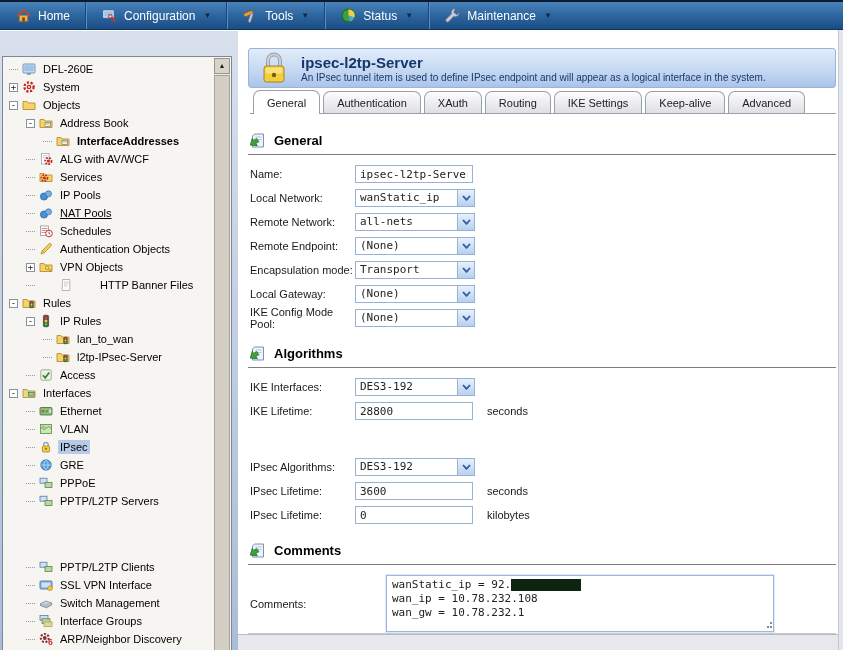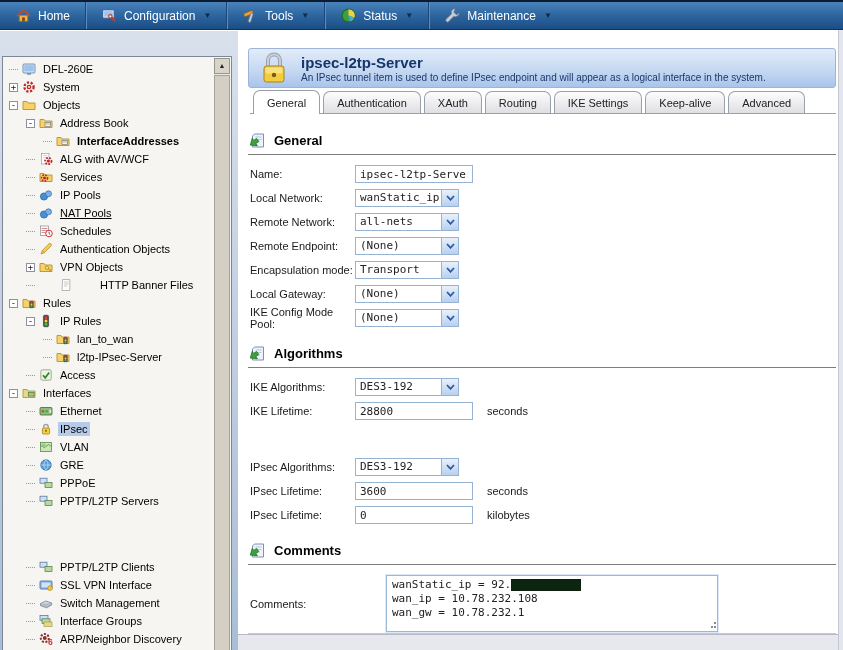--- a/index.html
+++ b/index.html
@@ -74,30 +74,30 @@
   .sec-icon{width:18px;height:17px;}
   .sec-title{font-size:13px;font-weight:bold;color:#000;}
   .sec-rule{border:none;border-top:1px solid #7d7d7d;margin:5px 0 10px 0;}
 
   .frow{display:flex;align-items:center;margin:0 0 6px 2px;height:18px;}
   .frow .flabel{width:105px;flex:0 0 105px;font-size:11px;color:#1a1a1a;}
   .spacer-row{height:26px;}
   .tinput{width:118px;height:18px;box-sizing:border-box;border:1px solid #97b3d3;
     background:#fff;font-family:"DejaVu Sans Mono",monospace;font-size:11px;
     color:#222;padding:1px 4px;}
-  .select{width:104px;height:18px;box-sizing:border-box;border:1px solid #97b3d3;
+  .select{width:120px;height:18px;box-sizing:border-box;border:1px solid #97b3d3;
     background:#fff;display:flex;align-items:stretch;cursor:pointer;}
   .select-val{flex:1;font-family:"DejaVu Sans Mono",monospace;font-size:11px;
     color:#222;padding:1px 0 0 4px;overflow:hidden;white-space:nowrap;}
   .select-btn{width:16px;flex:0 0 16px;border-left:1px solid #97b3d3;
     background:linear-gradient(#e8f0fc,#b9d0f0);display:flex;align-items:center;
     justify-content:center;}
   .funit{font-size:11px;color:#1a1a1a;margin-left:14px;}
 
-  .ta{position:relative;width:332px;height:57px;box-sizing:border-box;
+  .ta{position:relative;width:388px;height:57px;box-sizing:border-box;
     border:1px solid #9cb8d8;outline:1px solid #dde9f6;background:#fff;
     font-family:"DejaVu Sans Mono",monospace;font-size:11px;line-height:14px;
     color:#222;padding:2px 5px;cursor:text;}
   .redacted{display:inline-block;width:70px;height:12px;background:#0d2410;
     vertical-align:text-bottom;}
   .ta-grip{position:absolute;right:1px;bottom:1px;width:8px;height:8px;
     background:
       radial-gradient(circle at 7px 1px,#8a8a8a 1px,transparent 1.2px),
       radial-gradient(circle at 7px 5px,#8a8a8a 1px,transparent 1.2px),
       radial-gradient(circle at 4px 5px,#8a8a8a 1px,transparent 1.2px);
@@ -387,41 +387,41 @@
             <span class="ticon">
               <svg viewBox="0 0 14 14">
                 <rect x="1" y="3.5" width="12" height="7.5" rx="1" fill="#8cbc7a" stroke="#3e6e32" stroke-width=".8"></rect>
                 <circle cx="4" cy="7.2" r="1.3" fill="#d64a3a"></circle>
                 <circle cx="7.8" cy="7.2" r="1.3" fill="#4aa84a"></circle>
                 <rect x="10.3" y="5.6" width="1.8" height="3.2" fill="#e8e8e0"></rect>
               </svg>
             </span>
             <span class="tree-label">Ethernet</span>
           </div>
+          <div class="tree-row" style="padding-left: 21px;">
+            <span class="expander hidden"></span>
+            <span class="ticon">
+              <svg viewBox="0 0 14 14">
+                <rect x="1.5" y="2.5" width="11" height="9" fill="#cde6b8" stroke="#5a8a4a" stroke-width=".8"></rect>
+                <path d="M1.5 5.5 l4 2 4-3 3 2" stroke="#4a7a3a" fill="none" stroke-width=".7"></path>
+                <rect x="2.6" y="3.6" width="4" height="3" fill="#9ac888"></rect>
+              </svg>
+            </span>
+            <span class="tree-label">VLAN</span>
+          </div>
           <div class="tree-row selected" style="padding-left: 21px;">
             <span class="expander hidden"></span>
             <span class="ticon">
               <svg viewBox="0 0 14 14">
                 <rect x="3.4" y="6" width="7.2" height="6" rx="1" fill="#f6cf3e" stroke="#a8821a" stroke-width=".8"></rect>
                 <path d="M4.8 6 V4.6 a2.2 2.2 0 0 1 4.4 0 V6" fill="none" stroke="#9aa2ae" stroke-width="1.5"></path>
                 <circle cx="7" cy="8.8" r=".95" fill="#7a5a10"></circle>
               </svg>
             </span>
             <span class="tree-label">IPsec</span>
-          </div>
-          <div class="tree-row" style="padding-left: 21px;">
-            <span class="expander hidden"></span>
-            <span class="ticon">
-              <svg viewBox="0 0 14 14">
-                <rect x="1.5" y="2.5" width="11" height="9" fill="#cde6b8" stroke="#5a8a4a" stroke-width=".8"></rect>
-                <path d="M1.5 5.5 l4 2 4-3 3 2" stroke="#4a7a3a" fill="none" stroke-width=".7"></path>
-                <rect x="2.6" y="3.6" width="4" height="3" fill="#9ac888"></rect>
-              </svg>
-            </span>
-            <span class="tree-label">VLAN</span>
           </div>
           <div class="tree-row" style="padding-left: 21px;">
             <span class="expander hidden"></span>
             <span class="ticon">
               <svg viewBox="0 0 14 14">
                 <circle cx="7" cy="7" r="5.2" fill="#5aa0dc" stroke="#2a6aa8" stroke-width=".8"></circle>
                 <path d="M1.8 7 h10.4 M7 1.8 a7.4 7.4 0 0 1 0 10.4 M7 1.8 a7.4 7.4 0 0 0 0 10.4" stroke="#d8ecfa" fill="none" stroke-width=".6"></path>
               </svg>
             </span>
             <span class="tree-label">GRE</span>
@@ -680,21 +680,21 @@
         <svg class="sec-icon" viewBox="0 0 18 17">
           <path d="M6.5 2 h9 v13 h-11 V4 Z" fill="#eef3fb" stroke="#7a92b4"></path>
           <path d="M7.5 5 h6 M7.5 7.5 h6 M7.5 10 h4" stroke="#aabdd6" stroke-width=".8"></path>
           <path d="M1 11 l5.5-4.5 v2.6 h3.5 v3.8 H6.5 v2.6 Z" fill="#3ea03e" stroke="#1e6e1e" stroke-width=".7" transform="rotate(-35 5 10)"></path>
         </svg>
         <span class="sec-title">Algorithms</span>
       </div>
       <hr class="sec-rule">
       <div>
         <div class="frow">
-            <span class="flabel">IKE Algorithms:</span>
+            <span class="flabel">IKE Interfaces:</span>
 
             <span class="select">
               <span class="select-val">DES3-192</span>
               <span class="select-btn">
                 <svg width="9" height="6" viewBox="0 0 9 6">
                   <path d="M1 1 l3.5 3.8 L8 1" fill="none" stroke="#2d5aa0" stroke-width="1.8"></path>
                 </svg>
               </span>
             </span>
             <span class="funit"></span>

